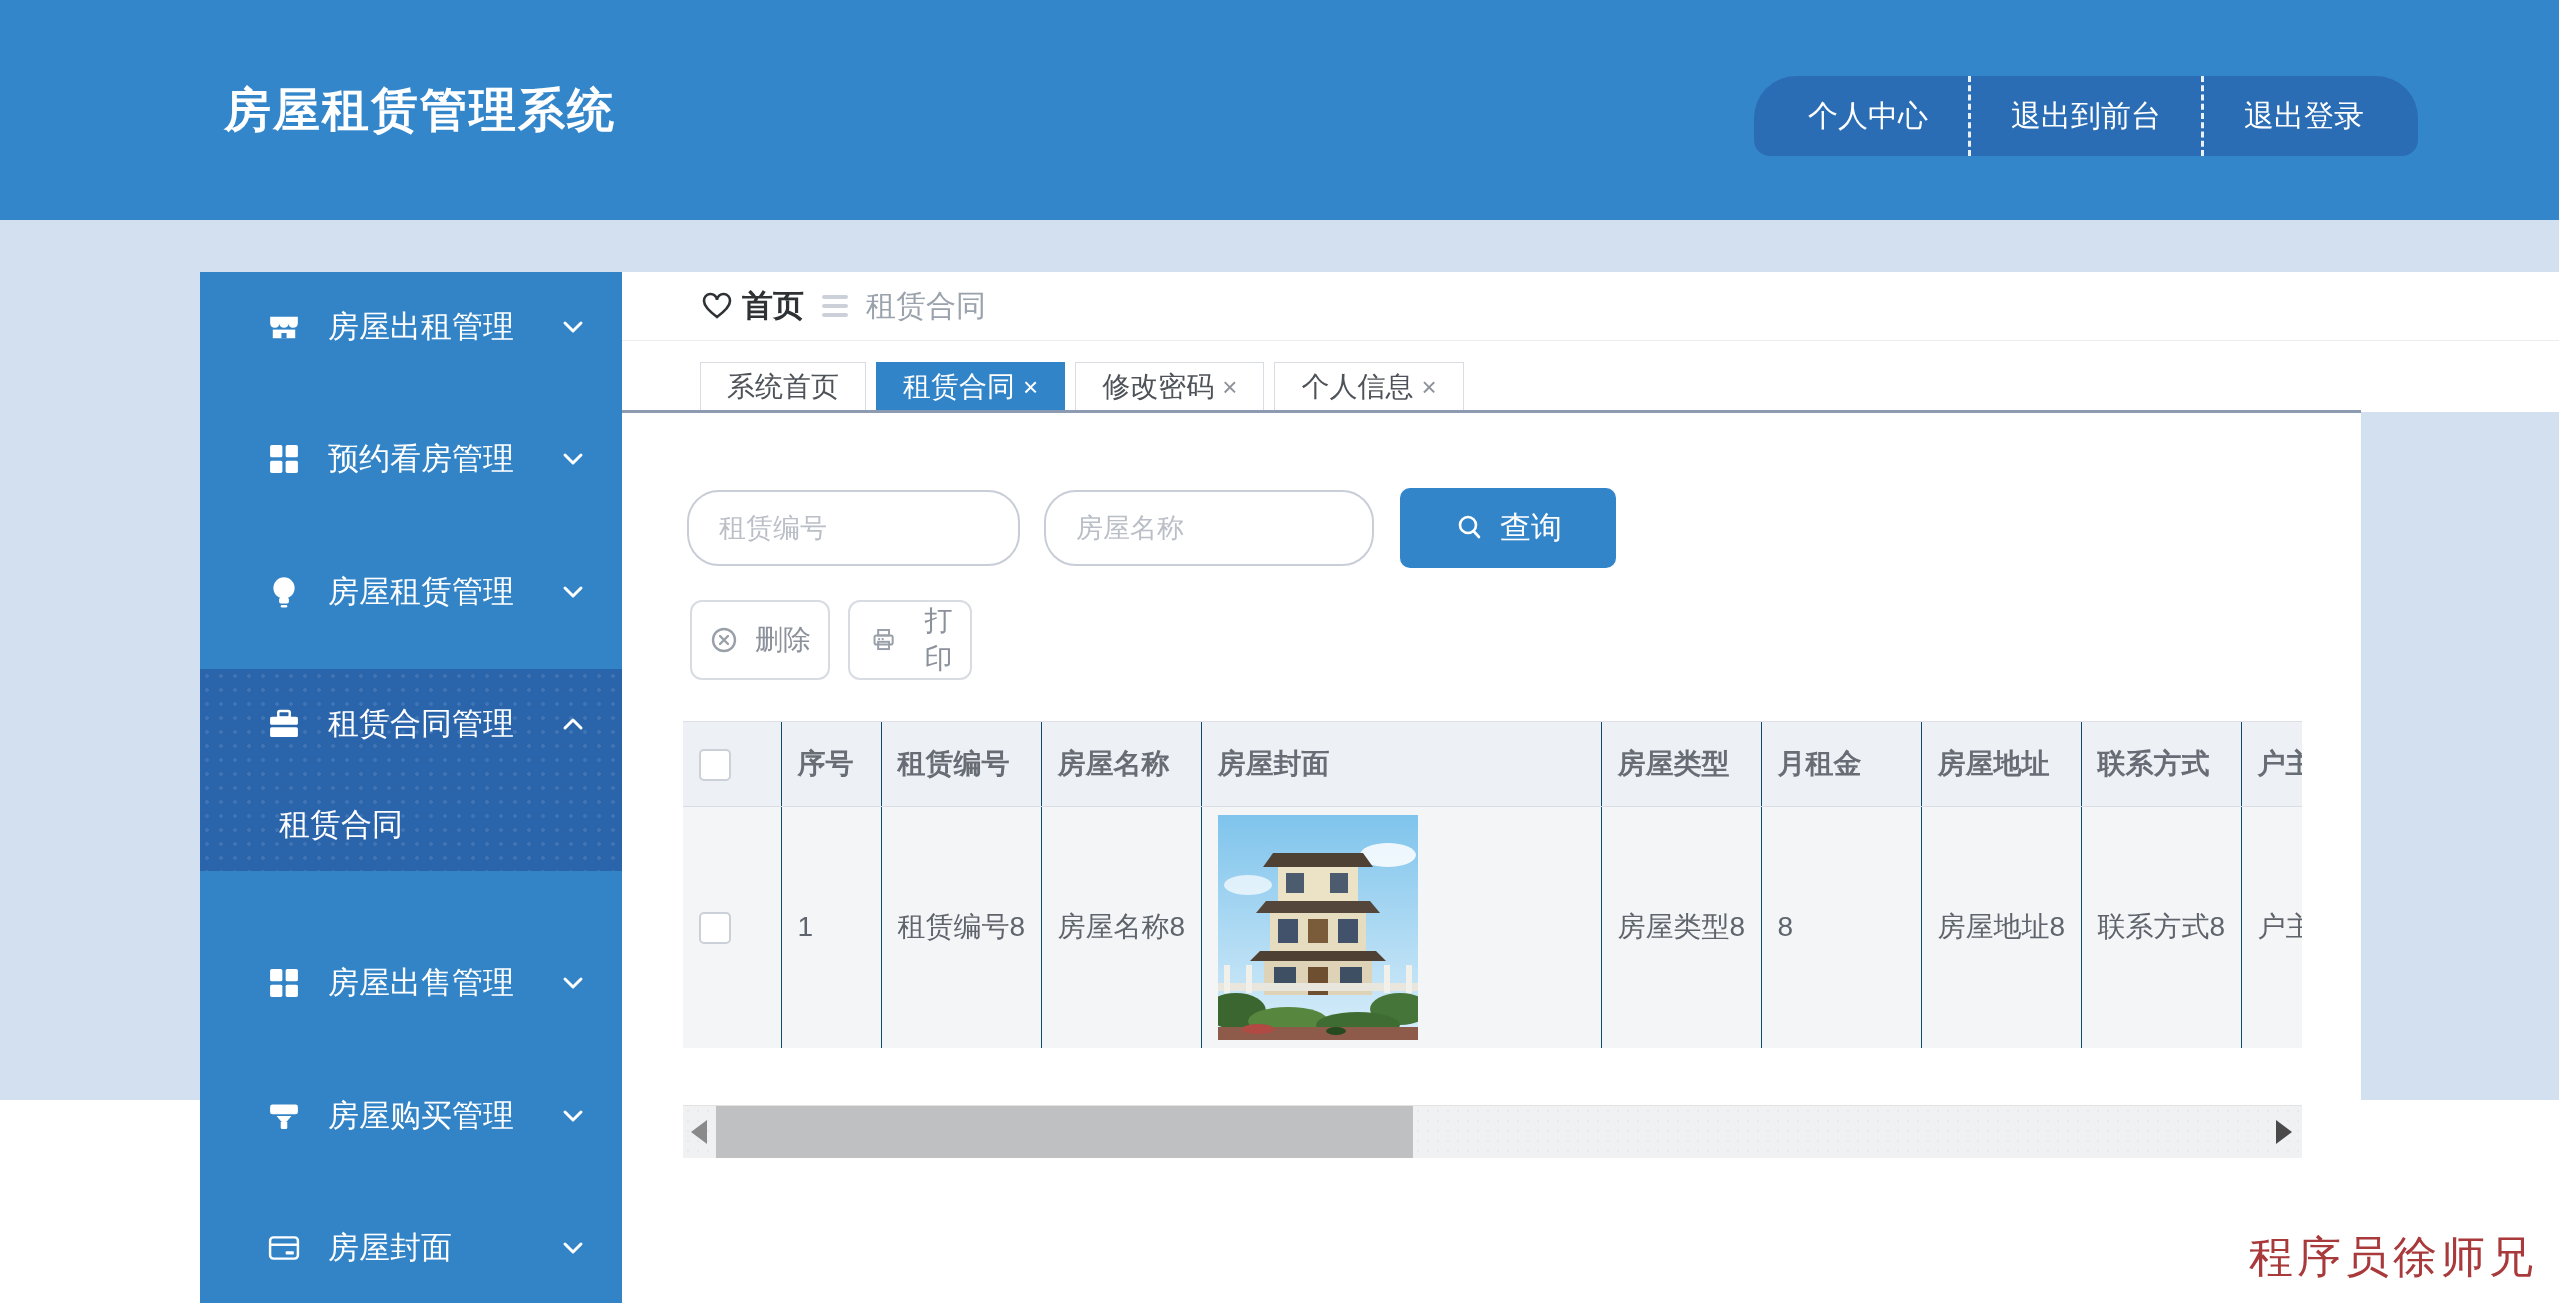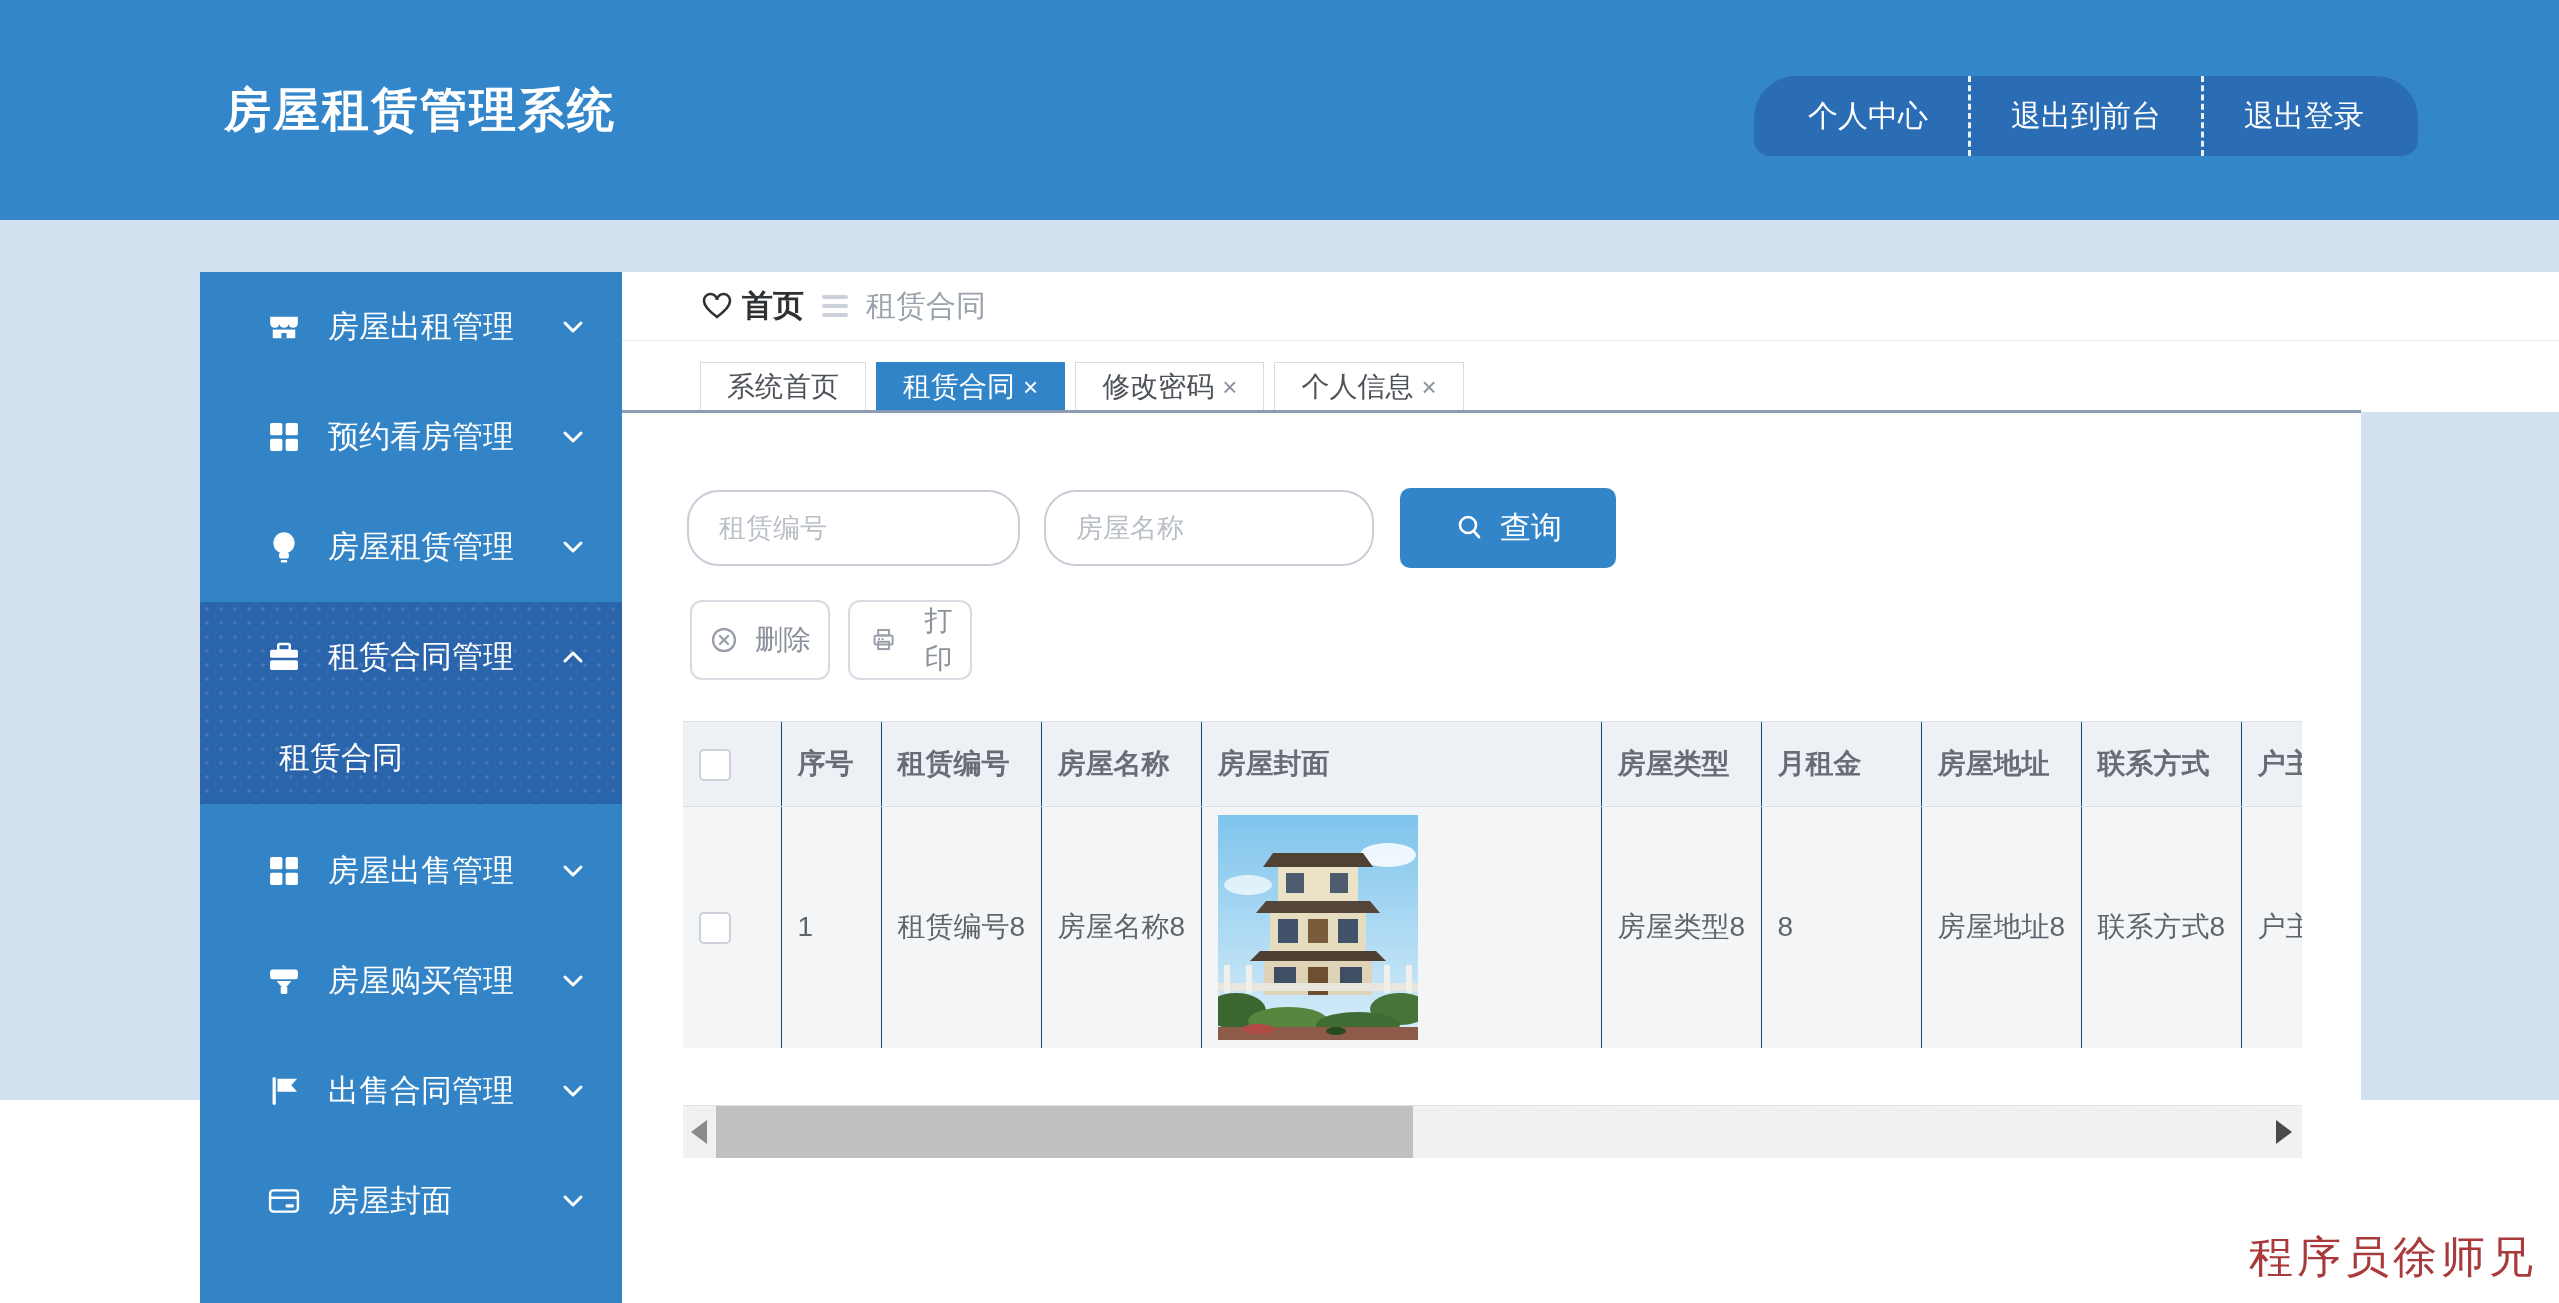--- a/index.html
+++ b/index.html
@@ -10,21 +10,21 @@
   .app-title{position:absolute;left:224px;top:0;height:220px;display:flex;align-items:center;
              color:#fff;font-size:47px;font-weight:bold;letter-spacing:2px;}
   .header-nav{position:absolute;left:1754px;top:76px;height:80px;background:#2b6db4;
               border-radius:42px 42px 16px 16px;display:flex;align-items:stretch;padding:0 14px;}
   .header-nav-item{display:flex;align-items:center;padding:0 40px;color:#fff;font-size:30px;cursor:pointer;}
   .header-nav-item + .header-nav-item{border-left:3px dashed rgba(255,255,255,.9);}
   
   .band{position:absolute;left:0;top:220px;width:2559px;height:880px;background:#d2e0ef;}
   
   .sidebar{position:absolute;left:200px;top:272px;width:422px;height:1031px;background:#3284c6;
-           display:flex;flex-direction:column;}
+           display:flex;flex-direction:column;justify-content:space-between;}
   .menu-item{height:110px;display:flex;align-items:center;padding-left:64px;box-sizing:border-box;
              color:#fff;font-size:31px;cursor:pointer;}
   .menu-item .mi-icon{width:40px;height:40px;flex:0 0 40px;display:flex;align-items:center;justify-content:center;}
   .menu-item .mi-label{margin-left:24px;white-space:nowrap;}
   .menu-item .mi-chevron{margin-left:auto;margin-right:34px;width:30px;height:30px;}
   .menu-group{background-color:#2a64ab;
       background-image:radial-gradient(rgba(255,255,255,.10) 2px,transparent 2px);
       background-size:14px 14px;}
   .submenu-item{height:92px;display:flex;align-items:center;padding-left:79px;box-sizing:border-box;
                 color:#fff;font-size:31px;cursor:pointer;}
@@ -207,34 +207,20 @@
         </svg>
       </span>
       <span class="mi-label">房屋购买管理</span>
       <span class="mi-chevron">
         <svg width="30" height="30" viewBox="0 0 30 30">
             <path d="M7 11l8 8 8-8" fill="none" stroke="#fff" stroke-width="3" stroke-linecap="round" stroke-linejoin="round"></path>
           </svg>
       </span>
     </div>
 
-    <div class="menu-item">
-      <span class="mi-icon">
-        <svg width="36" height="36" viewBox="0 0 44 44">
-          <rect x="8" y="5" width="4" height="34" rx="2" fill="#fff"></rect>
-          <path fill="#fff" d="M14 7h24l-7 8 7 8H14z"></path>
-        </svg>
-      </span>
-      <span class="mi-label">出售合同管理</span>
-      <span class="mi-chevron">
-        <svg width="30" height="30" viewBox="0 0 30 30">
-            <path d="M7 11l8 8 8-8" fill="none" stroke="#fff" stroke-width="3" stroke-linecap="round" stroke-linejoin="round"></path>
-          </svg>
-      </span>
-    </div>
 
     <div class="menu-item">
       <span class="mi-icon">
         <svg width="36" height="36" viewBox="0 0 44 44">
           <rect x="5" y="9" width="34" height="26" rx="4" fill="none" stroke="#fff" stroke-width="3"></rect>
           <line x1="5" y1="18" x2="39" y2="18" stroke="#fff" stroke-width="3"></line>
           <rect x="24" y="26" width="10" height="4" rx="1" fill="#fff"></rect>
         </svg>
       </span>
       <span class="mi-label">房屋封面</span>

